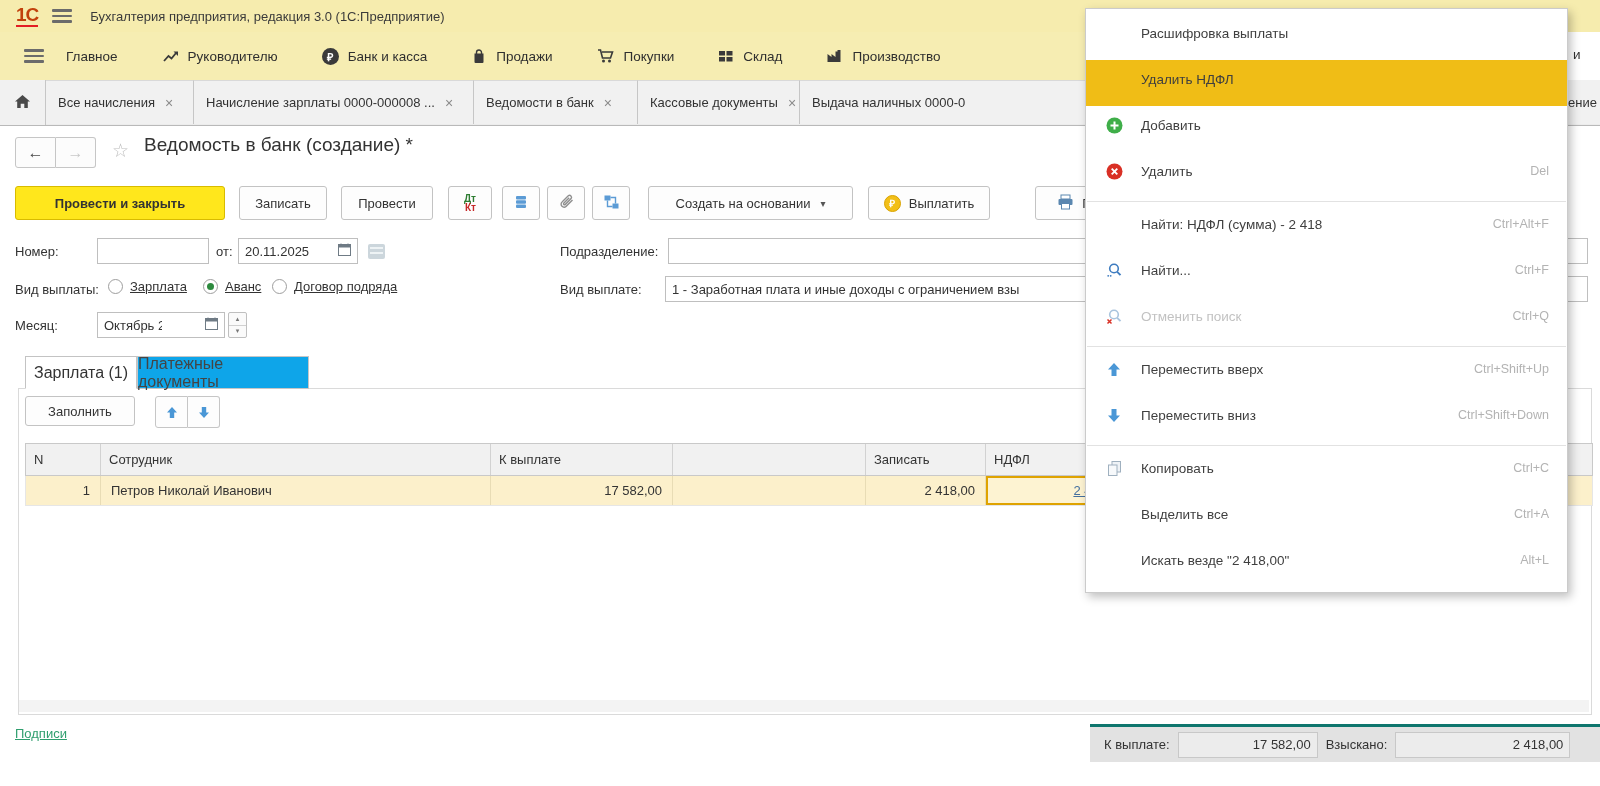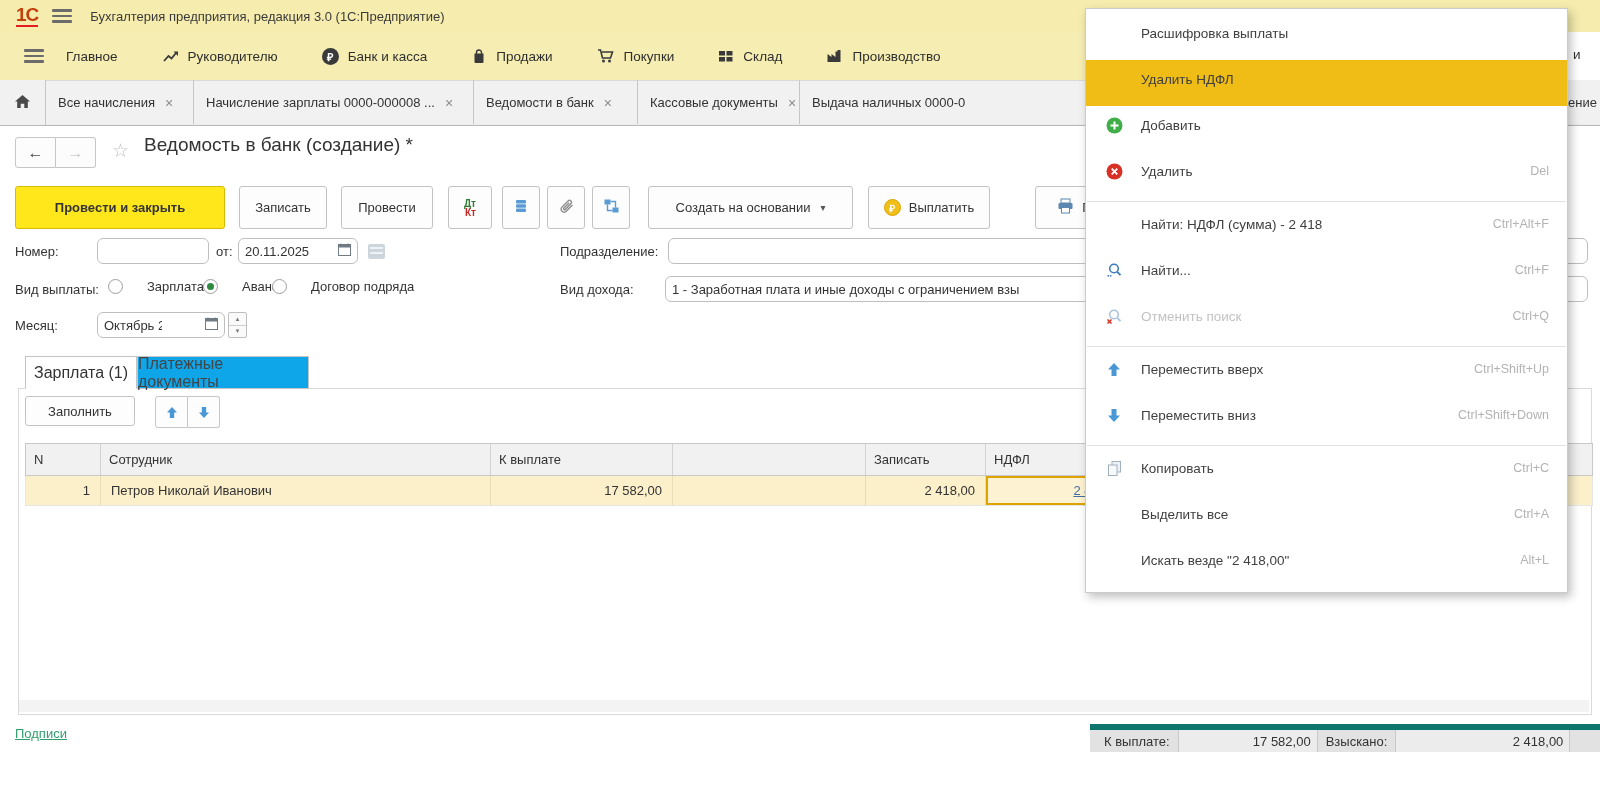--- a/index.html
+++ b/index.html
@@ -28,37 +28,37 @@
 
   
   .backfwd{position:absolute;left:15px;top:137px;display:flex;}
   .bf-btn{width:39px;height:29px;background:#fcfcfc;border:1px solid #c6c6c6;display:flex;align-items:center;justify-content:center;font-size:16px;cursor:pointer;}
   .bf-btn.back{border-radius:3px 0 0 3px;color:#4a4a4a;}
   .bf-btn.fwd{border-radius:0 3px 3px 0;border-left:none;color:#c8c8c8;}
   .fav-star{position:absolute;left:112px;top:139px;font-size:19px;color:#bdbdbd;cursor:pointer;}
   .page-title{position:absolute;left:144px;top:134px;font-size:19px;color:#333;}
 
   
-  .btn{box-sizing:border-box;height:43px;background:#fdfdfd;border:1px solid #c3c3c3;border-radius:3px;display:flex;align-items:center;justify-content:center;font-size:13px;color:#333;cursor:pointer;gap:8px;}
+  .btn{box-sizing:border-box;height:34px;background:#fdfdfd;border:1px solid #c3c3c3;border-radius:3px;display:flex;align-items:center;justify-content:center;font-size:13px;color:#333;cursor:pointer;gap:8px;}
   .btn-primary{background:#ffe71c;border-color:#d8bb00;font-weight:bold;}
   .tb{position:absolute;top:186px;}
   .caret{font-size:10px;color:#555;margin-left:2px;}
   .dt{color:#2e7d32;font-size:10px;font-weight:bold;display:block;text-align:left;line-height:9px;}
   .kt{color:#c62828;font-size:10px;font-weight:bold;display:block;text-align:right;line-height:9px;}
   .coin{width:17px;height:17px;border-radius:50%;background:#f2bf18;border:1px solid #d9a300;color:#fff;font-size:10px;font-weight:bold;display:flex;align-items:center;justify-content:center;box-sizing:border-box;}
 
   
   .lbl{position:absolute;font-size:13px;color:#333;}
-  .inp{position:absolute;box-sizing:border-box;height:26px;background:#fff;border:1px solid #bfbfbf;border-radius:6px;font-size:13px;color:#333;display:flex;align-items:center;padding:0 6px;}
+  .inp{position:absolute;box-sizing:border-box;height:26px;background:#fff;border:1px solid #bfbfbf;border-radius:0;font-size:13px;color:#333;display:flex;align-items:center;padding:0 6px;}
   .inp .val{flex:1;white-space:nowrap;overflow:hidden;}
   .cal{flex:none;margin-left:4px;}
   .spin{position:absolute;box-sizing:border-box;width:19px;height:26px;border:1px solid #bfbfbf;border-radius:2px;background:#fafafa;display:flex;flex-direction:column;}
   .spin span{flex:1;display:flex;align-items:center;justify-content:center;font-size:7px;color:#777;cursor:pointer;}
   .spin span:first-child{border-bottom:1px solid #d0d0d0;}
-  .radio{position:absolute;display:flex;align-items:center;gap:24px;cursor:pointer;}
+  .radio{position:absolute;display:flex;align-items:center;gap:7px;cursor:pointer;text-decoration:underline;}
   .rdot{width:15px;height:15px;border-radius:50%;border:1px solid #9e9e9e;background:#fff;box-sizing:border-box;display:flex;align-items:center;justify-content:center;}
   .rdot.on i{width:7px;height:7px;border-radius:50%;background:#2d8a3e;display:block;}
   .flat-ic{position:absolute;width:17px;height:15px;background:#ccd6dc;border-radius:2px;}
   .flat-ic i{display:block;height:2px;background:#eef3f5;margin:3px 2px 0 2px;}
 
   
   .pane{position:absolute;left:18px;top:388px;width:1572px;height:325px;border:1px solid #dadada;background:#fff;}
   .strip{position:absolute;left:19px;top:700px;width:1570px;height:12px;background:#f3f3f3;}
   .dtab{position:absolute;top:356px;height:33px;box-sizing:border-box;display:flex;align-items:center;justify-content:center;font-size:16px;cursor:pointer;}
   .dtab.active{left:25px;width:112px;background:#fff;border:1px solid #c3c3c3;border-bottom:1px solid #fff;z-index:2;}
@@ -77,21 +77,21 @@
   .g-head .c{display:flex;align-items:center;padding-left:8px;box-sizing:border-box;border-right:1px solid #d2d2d2;color:#333;}
   .g-row{height:30px;background:#fcf0cb;border:1px solid #e6e6e6;border-top:none;}
   .g-row .c{display:flex;align-items:center;box-sizing:border-box;border-right:1px solid #e8dcb5;padding:0 10px;}
   .num{justify-content:flex-end;}
   .c.w-n{width:75px;}.c.w-emp{width:390px;}.c.w-pay{width:182px;}.c.w-sp{width:193px;}.c.w-col{width:120px;}.c.w-ndfl{width:150px;}.c.w-tail{flex:1;border-right:none;}
   .cell-sel{border:2px solid #dfa300 !important;background:#fdf3d2;}
   .ndfl-link{color:#45709f;text-decoration:underline;cursor:pointer;}
 
   
   .sign-link{position:absolute;left:15px;top:726px;color:#2f9e6e;text-decoration:underline;cursor:pointer;font-size:13px;}
-  .totals{position:absolute;left:1090px;top:724px;width:510px;height:28px;background:#e2e2e2;border-top:6px solid #0f766e;display:flex;align-items:center;gap:8px;padding-left:14px;box-sizing:border-box;overflow:hidden;}
+  .totals{position:absolute;left:1090px;top:724px;width:510px;height:38px;background:#e2e2e2;border-top:3px solid #0f766e;display:flex;align-items:center;gap:8px;padding-left:14px;box-sizing:border-box;overflow:hidden;}
   .tot-box{box-sizing:border-box;height:26px;background:#ececec;border:1px solid #c8c8c8;display:flex;align-items:center;justify-content:flex-end;padding:0 6px;font-size:13px;color:#333;}
   .tot-box.b1{width:140px;}
   .tot-box.b2{width:175px;}
 
   
   .ctx{position:absolute;left:1085px;top:8px;width:483px;background:#fff;border:1px solid #cbcbcb;box-shadow:3px 4px 9px rgba(0,0,0,.25);z-index:100;padding:5px 0;box-sizing:border-box;}
   .mi{height:38px;display:flex;align-items:center;padding:0 18px 8px 16px;cursor:pointer;}
   .mi-ic{width:24px;margin-right:15px;display:flex;align-items:center;justify-content:center;flex:none;}
   .mi-label{flex:1;font-size:13.5px;color:#3f3f3f;white-space:nowrap;}
   .mi-sc{font-size:12.5px;color:#b3b3b3;white-space:nowrap;}
@@ -293,21 +293,21 @@
   <span class="radio" style="left:203px;top:279px;">
     <span class="rdot on">
         <i></i>
       </span>
     <span>Аванс</span>
   </span>
   <span class="radio" style="left:272px;top:279px;">
     <span class="rdot"></span>
     <span>Договор подряда</span>
   </span>
-  <span class="lbl" style="left:560px;top:282px;">Вид дохода:</span>
+  <span class="lbl" style="left:560px;top:282px;">Вид выплате:</span>
   <div class="inp" style="left:665px;top:276px;width:923px;">
       <span class="val">1 - Заработная плата и иные доходы с ограничением взы</span>
     </div>
 
   <span class="lbl" style="left:15px;top:318px;">Месяц:</span>
   <div class="inp" style="left:97px;top:312px;width:128px;gap:39px;">
     <span class="val">Октябрь 2025</span>
     <span class="cal"><svg width="13" height="13" viewBox="0 0 13 13">
           <rect x="0.5" y="1.5" width="12" height="11" fill="none" stroke="#6f7b85"></rect>
           <rect x="0.5" y="1.5" width="12" height="3" fill="#6f7b85"></rect>

